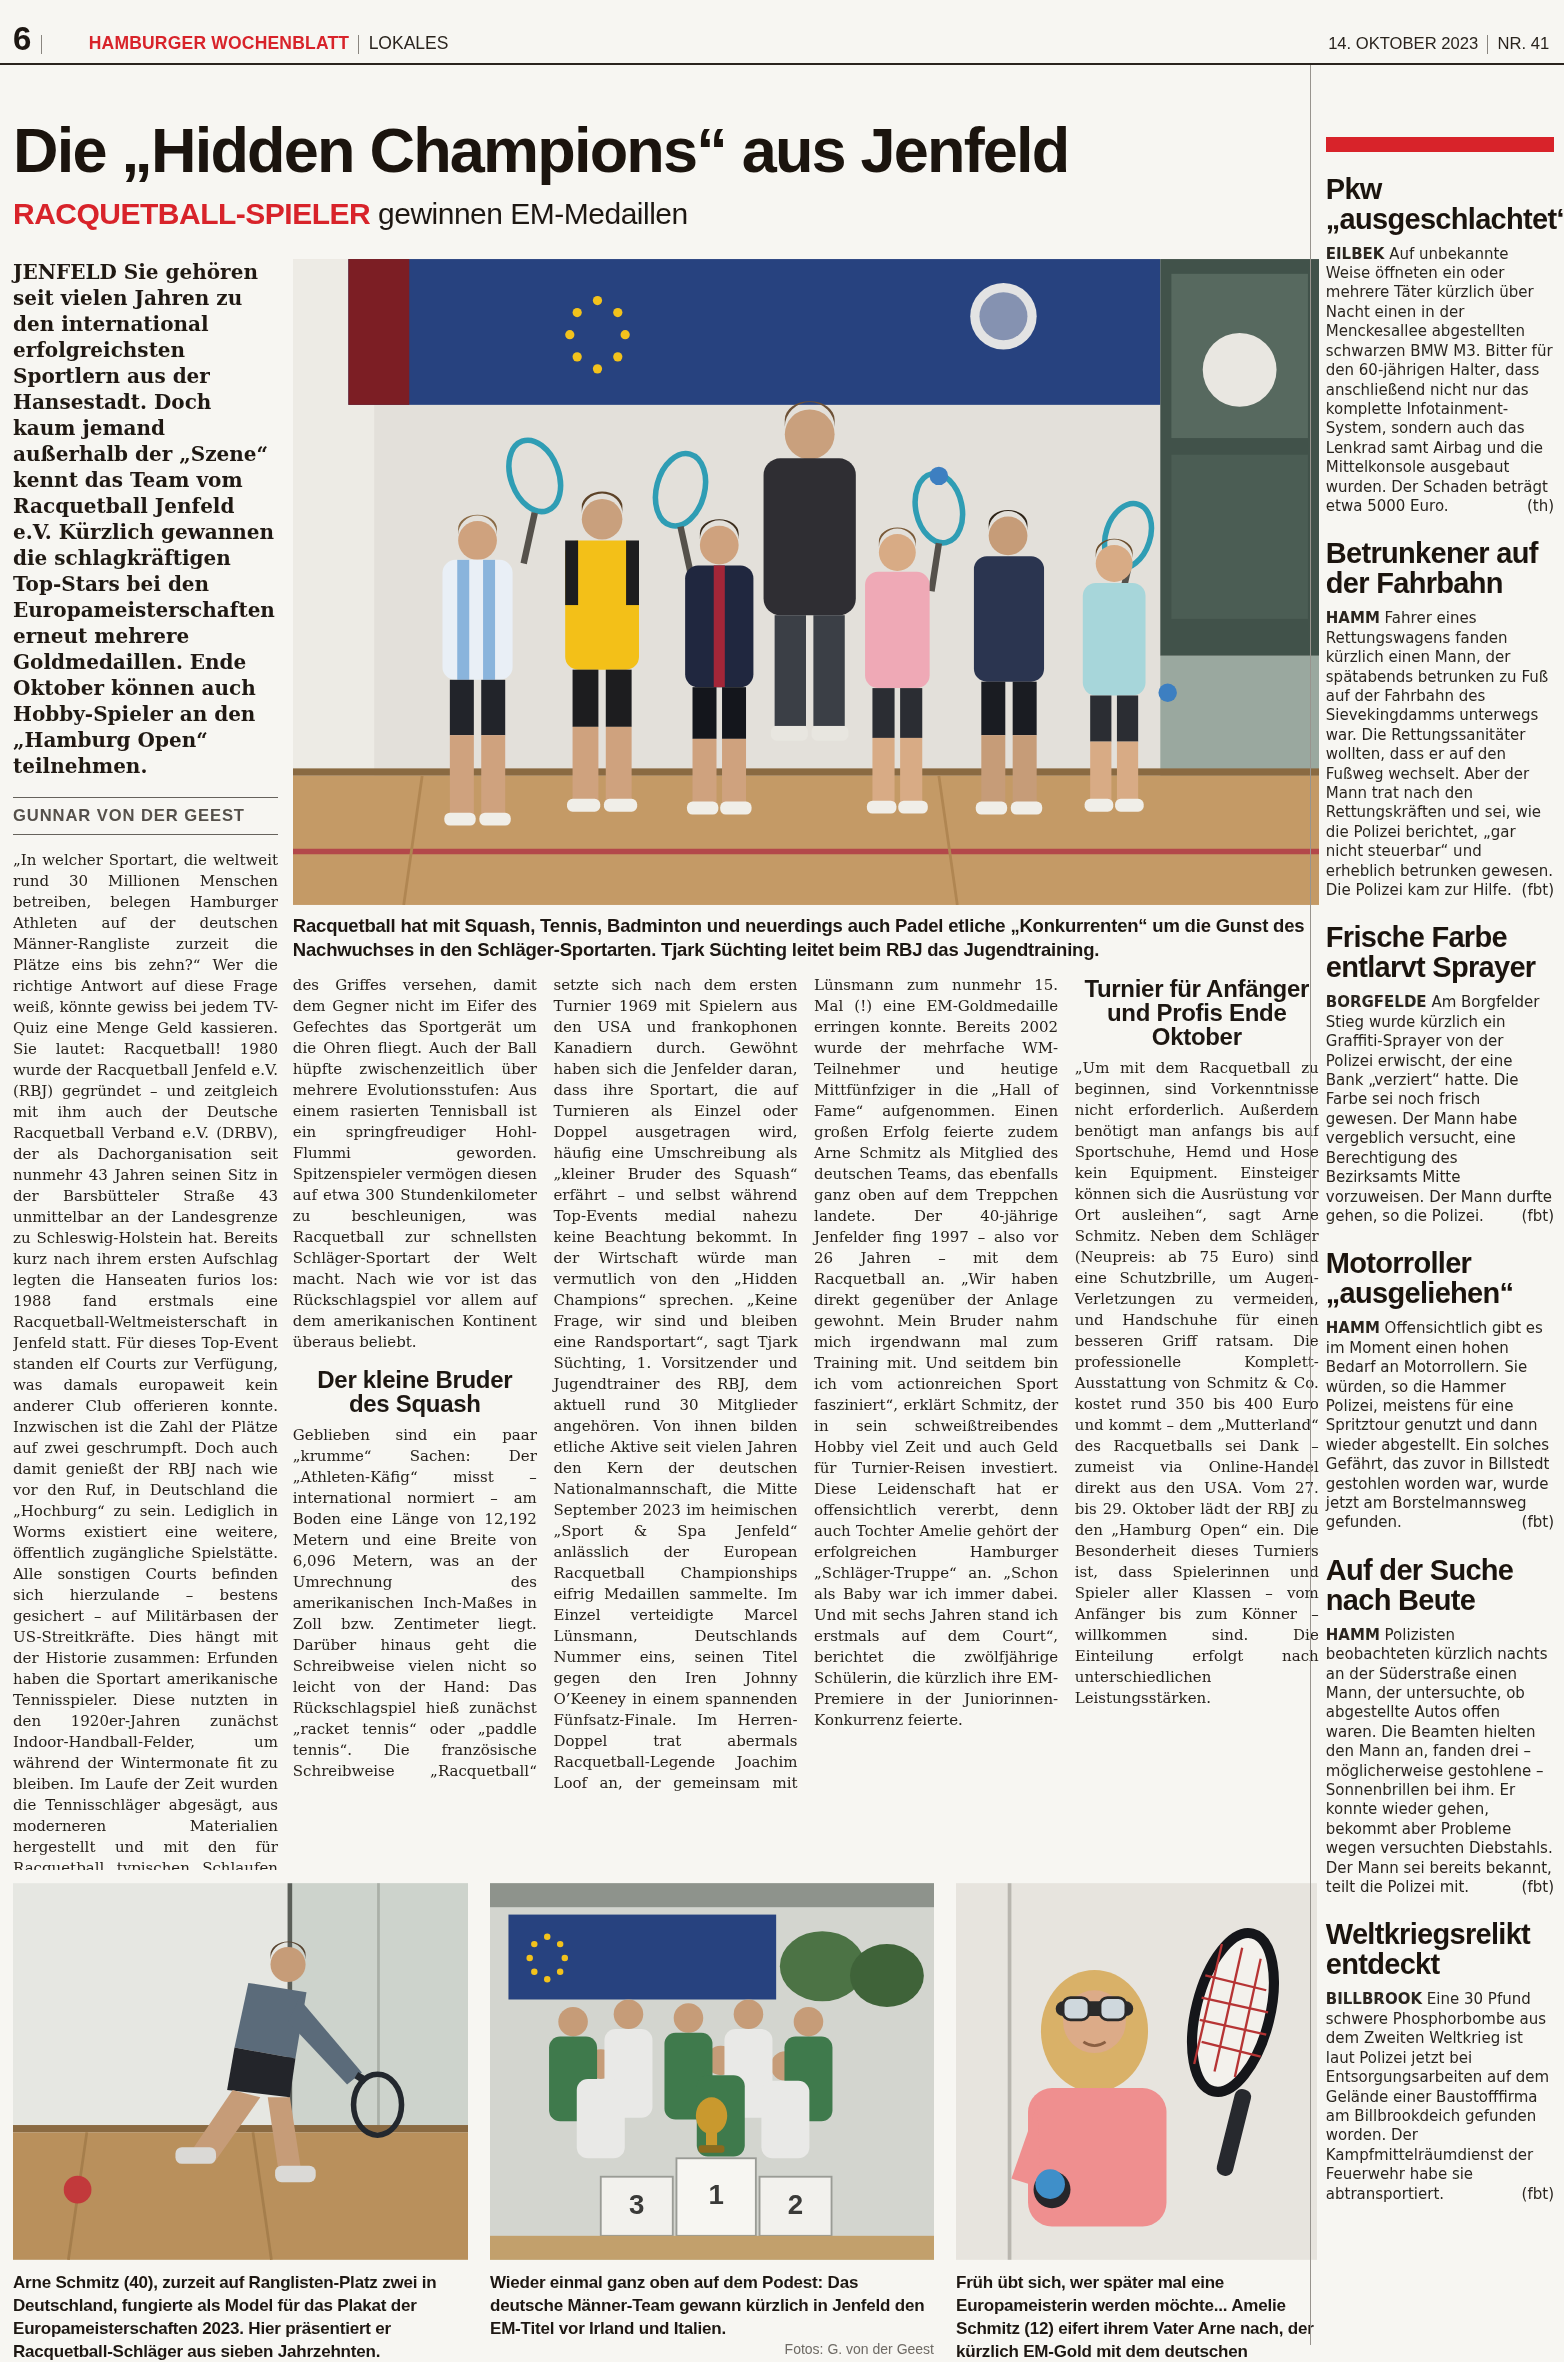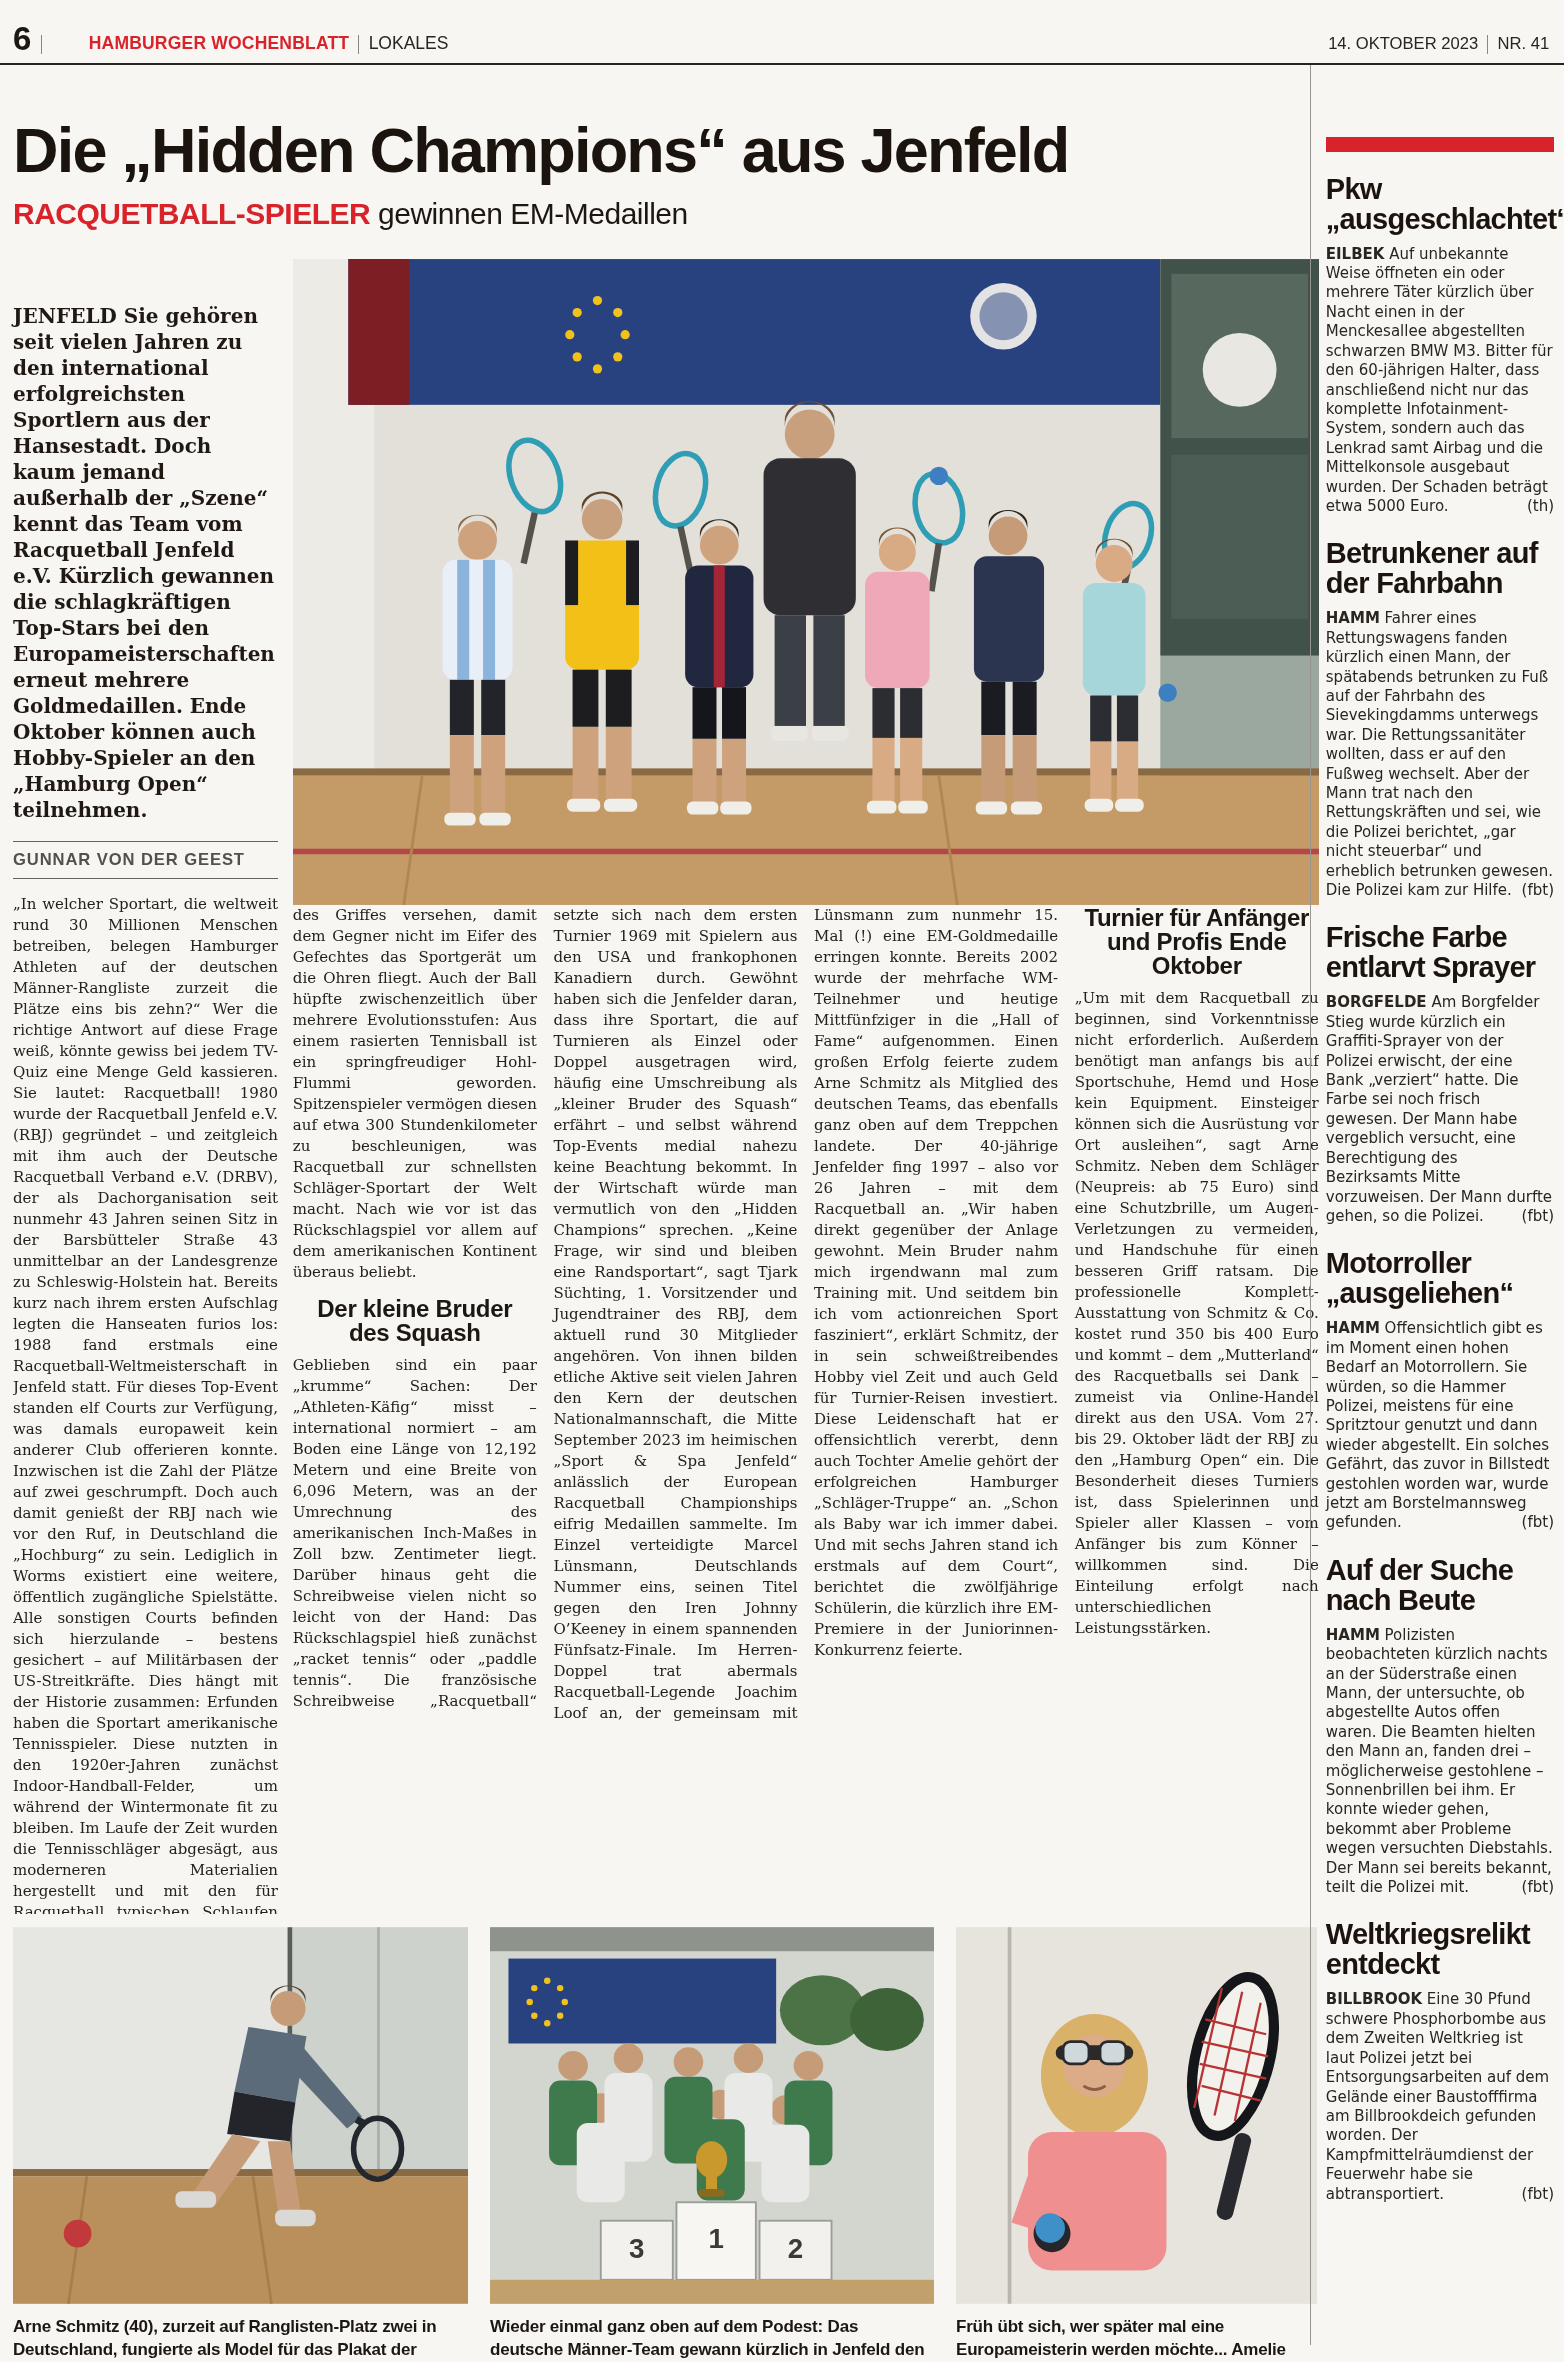--- a/index.html
+++ b/index.html
@@ -19,21 +19,21 @@
   .main { padding:0 5.5px 0 13px; }
   .sidebar { border-left:0.9px solid #98948e; padding:0 11px 0 14.8px; overflow:hidden; height:2280px; }
 
   
   h1.headline { font-size:63px; font-weight:bold; letter-spacing:-1.8px; line-height:1.0; margin:54px 0 14.8px; color:#1b140e; }
   .kicker { font-size:30px; margin:0 0 28px; letter-spacing:-0.5px; }
   .kicker .red { color:#d8232a; font-weight:bold; }
 
   
   .article-grid { display:grid; grid-template-columns:265px 1026px; column-gap:14.8px; }
-  .lead { font-family:"DejaVu Serif",serif; font-weight:bold; font-size:20px; line-height:26px; color:#201913;margin-top:44px; }
+  .lead { font-family:"DejaVu Serif",serif; font-weight:bold; font-size:20px; line-height:26px; color:#201913; }
   .byline { margin:18.5px 0 14.8px; padding:8.3px 0 7.4px; border-top:1.4px solid #66625c; border-bottom:1.4px solid #66625c;
             font-weight:bold; font-size:16.6px; color:#55504a; letter-spacing:0.9px; }
   .serifbody { font-family:"DejaVu Serif",serif; font-size:15px; line-height:21px; text-align:justify; color:#26201a; }
   .body1 { height:1020px; overflow:hidden; }
 
   .photozone { overflow:hidden; }
   .mainphoto { display:block; width:1026px; height:646px; background:#e3e0da; }
   .maincaption { font-weight:bold; font-size:18.5px; line-height:24px; margin:9.2px 7.4px 13px 0; letter-spacing:-0.2px; }
   .flow4 { column-count:4; column-gap:16.6px; column-fill:auto; height:823px; overflow:hidden; }
   .flow4 p { margin:0; }
@@ -213,20 +213,21 @@
               <rect x="856" y="351" width="68" height="122" rx="14" fill="#a7d6da"></rect>
               <rect x="864" y="473" width="23" height="50" fill="#2b2d33"></rect>
               <rect x="893" y="473" width="23" height="50" fill="#2b2d33"></rect>
               <rect x="864" y="523" width="23" height="64" fill="#d8ab85"></rect>
               <rect x="893" y="523" width="23" height="64" fill="#d8ab85"></rect>
               <rect x="858" y="585" width="31" height="14" rx="6" fill="#f0eee8"></rect>
               <rect x="891" y="585" width="31" height="14" rx="6" fill="#f0eee8"></rect>
             </g>
           </svg>
 
+          <p class="maincaption">Racquetball hat mit Squash, Tennis, Badminton und neuerdings auch Padel etliche „Konkurrenten“ um die Gunst des Nachwuchses in den Schläger-Sportarten. Tjark Süchting leitet beim RBJ das Jugendtraining.</p>
 
           <div class="flow4 serifbody">
             <p>des Griffes versehen, damit dem Gegner nicht im Eifer des Gefechtes das Sportgerät um die Ohren fliegt. Auch der Ball hüpfte zwischenzeitlich über mehrere Evolutionsstufen: Aus einem rasierten Tennisball ist ein springfreudiger Hohl-Flummi geworden. Spitzenspieler vermögen diesen auf etwa 300 Stundenkilometer zu beschleunigen, was Racquetball zur schnellsten Schläger-Sportart der Welt macht. Nach wie vor ist das Rückschlagspiel vor allem auf dem amerikanischen Kontinent überaus beliebt.</p>
             <h3 class="crosshead">Der kleine Bruder des Squash</h3>
             <p>Geblieben sind ein paar „krumme“ Sachen: Der „Athleten-Käfig“ misst – international normiert – am Boden eine Länge von 12,192 Metern und eine Breite von 6,096 Metern, was an der Umrechnung des amerikanischen Inch-Maßes in Zoll bzw. Zentimeter liegt. Darüber hinaus geht die Schreibweise vielen nicht so leicht von der Hand: Das Rückschlagspiel hieß zunächst „racket tennis“ oder „paddle tennis“. Die französische Schreibweise „Racquetball“ setzte sich nach dem ersten Turnier 1969 mit Spielern aus den USA und frankophonen Kanadiern durch. Gewöhnt haben sich die Jenfelder daran, dass ihre Sportart, die auf Turnieren als Einzel oder Doppel ausgetragen wird, häufig eine Umschreibung als „kleiner Bruder des Squash“ erfährt – und selbst während Top-Events medial nahezu keine Beachtung bekommt. In der Wirtschaft würde man vermutlich von den „Hidden Champions“ sprechen. „Keine Frage, wir sind und bleiben eine Randsportart“, sagt Tjark Süchting, 1. Vorsitzender und Jugendtrainer des RBJ, dem aktuell rund 30 Mitglieder angehören. Von ihnen bilden etliche Aktive seit vielen Jahren den Kern der deutschen Nationalmannschaft, die Mitte September 2023 im heimischen „Sport &amp; Spa Jenfeld“ anlässlich der European Racquetball Championships eifrig Medaillen sammelte. Im Einzel verteidigte Marcel Lünsmann, Deutschlands Nummer eins, seinen Titel gegen den Iren Johnny O’Keeney in einem spannenden Fünfsatz-Finale. Im Herren-Doppel trat abermals Racquetball-Legende Joachim Loof an, der gemeinsam mit Lünsmann zum nunmehr 15. Mal (!) eine EM-Goldmedaille erringen konnte. Bereits 2002 wurde der mehrfache WM-Teilnehmer und heutige Mittfünfziger in die „Hall of Fame“ aufgenommen. Einen großen Erfolg feierte zudem Arne Schmitz als Mitglied des deutschen Teams, das ebenfalls ganz oben auf dem Treppchen landete. Der 40-jährige Jenfelder fing 1997 – also vor 26 Jahren – mit dem Racquetball an. „Wir haben direkt gegenüber der Anlage gewohnt. Mein Bruder nahm mich irgendwann mal zum Training mit. Und seitdem bin ich vom actionreichen Sport fasziniert“, erklärt Schmitz, der in sein schweißtreibendes Hobby viel Zeit und auch Geld für Turnier-Reisen investiert. Diese Leidenschaft hat er offensichtlich vererbt, denn auch Tochter Amelie gehört der erfolgreichen Hamburger „Schläger-Truppe“ an. „Schon als Baby war ich immer dabei. Und mit sechs Jahren stand ich erstmals auf dem Court“, berichtet die zwölfjährige Schülerin, die kürzlich ihre EM-Premiere in der Juniorinnen-Konkurrenz feierte.</p>
             <h3 class="crosshead chbreak">Turnier für Anfänger und Profis Ende Oktober</h3>
             <p>„Um mit dem Racquetball zu beginnen, sind Vorkenntnisse nicht erforderlich. Außerdem benötigt man anfangs bis auf Sportschuhe, Hemd und Hose kein Equipment. Einsteiger können sich die Ausrüstung vor Ort ausleihen“, sagt Arne Schmitz. Neben dem Schläger (Neupreis: ab 75 Euro) sind eine Schutzbrille, um Augen-Verletzungen zu vermeiden, und Handschuhe für einen besseren Griff ratsam. Die professionelle Komplett-Ausstattung von Schmitz &amp; Co. kostet rund 350 bis 400 Euro und kommt – dem „Mutterland“ des Racquetballs sei Dank – zumeist via Online-Handel direkt aus den USA. Vom 27. bis 29. Oktober lädt der RBJ zu den „Hamburg Open“ ein. Die Besonderheit dieses Turniers ist, dass Spielerinnen und Spieler aller Klassen – vom Anfänger bis zum Könner – willkommen sind. Die Einteilung erfolgt nach unterschiedlichen Leistungsstärken.</p>
             <div class="infobox">
               <span class="play"></span>
               <span class="infotext">

